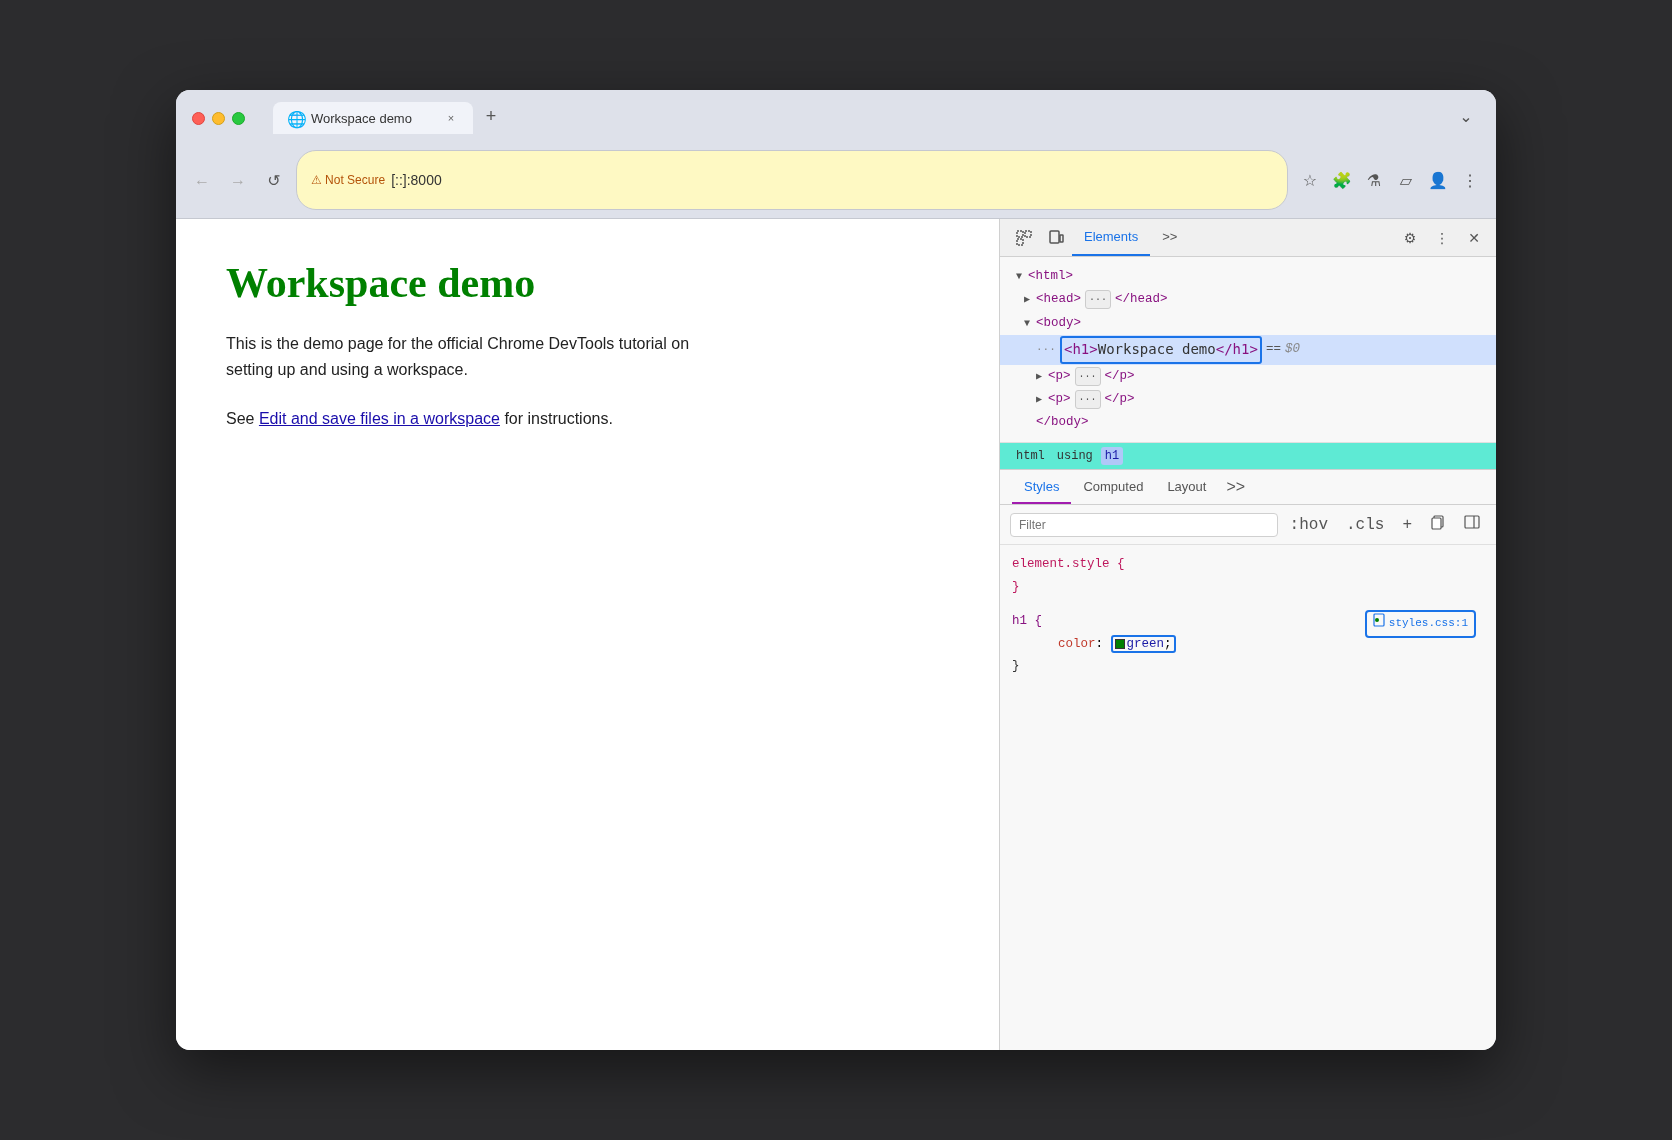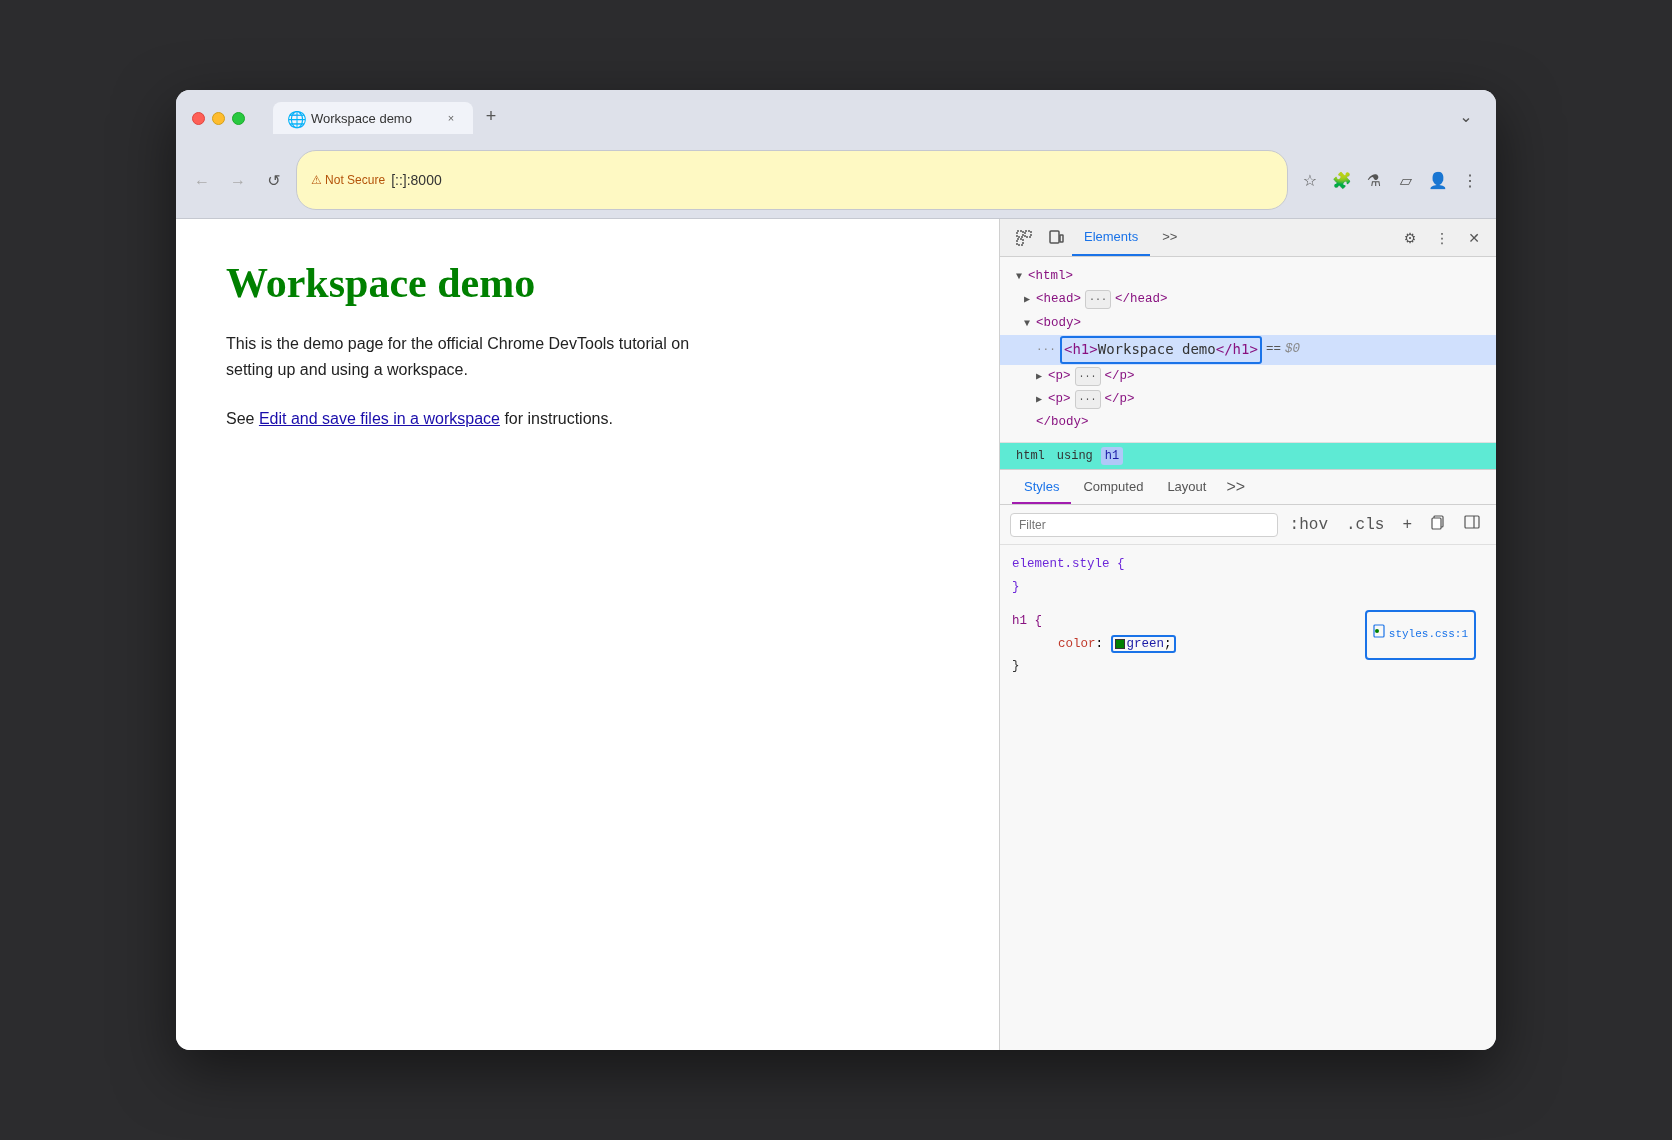--- a/index.html
+++ b/index.html
@@ -300,21 +300,21 @@
       white-space: nowrap;
     }
 
     .dom-line.selected {
       background: #d0e0fd;
     }
 
     .dom-tag { color: #881280; }
     .dom-text { color: #333; }
     .dom-expand { color: #555; font-size: 10px; margin-right: 2px; cursor: pointer; }
-    .dom-comment { color: #6d28d9; }
+    .dom-comment { color: #be185d; }
 
     .dom-ellipsis-btn {
       background: #eee;
       border: 1px solid #ccc;
       border-radius: 3px;
       padding: 0 3px;
       font-size: 10px;
       cursor: pointer;
       color: #555;
     }
@@ -444,21 +444,21 @@
 
     .styles-source {
       position: absolute;
       right: 8px;
       top: 0;
       color: #1a73e8;
       font-size: 11px;
       cursor: pointer;
       border: 2px solid #1a73e8;
       border-radius: 4px;
-      padding: 12px 6px;
+      padding: 1px 6px;
       display: flex;
       align-items: center;
       gap: 4px;
     }
 
     .color-swatch {
       width: 10px;
       height: 10px;
       background: green;
       display: inline-block;

